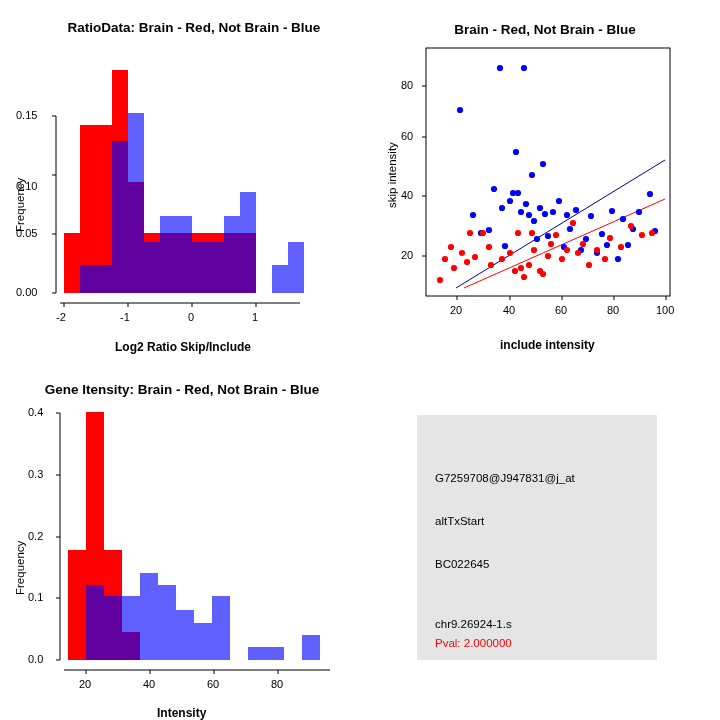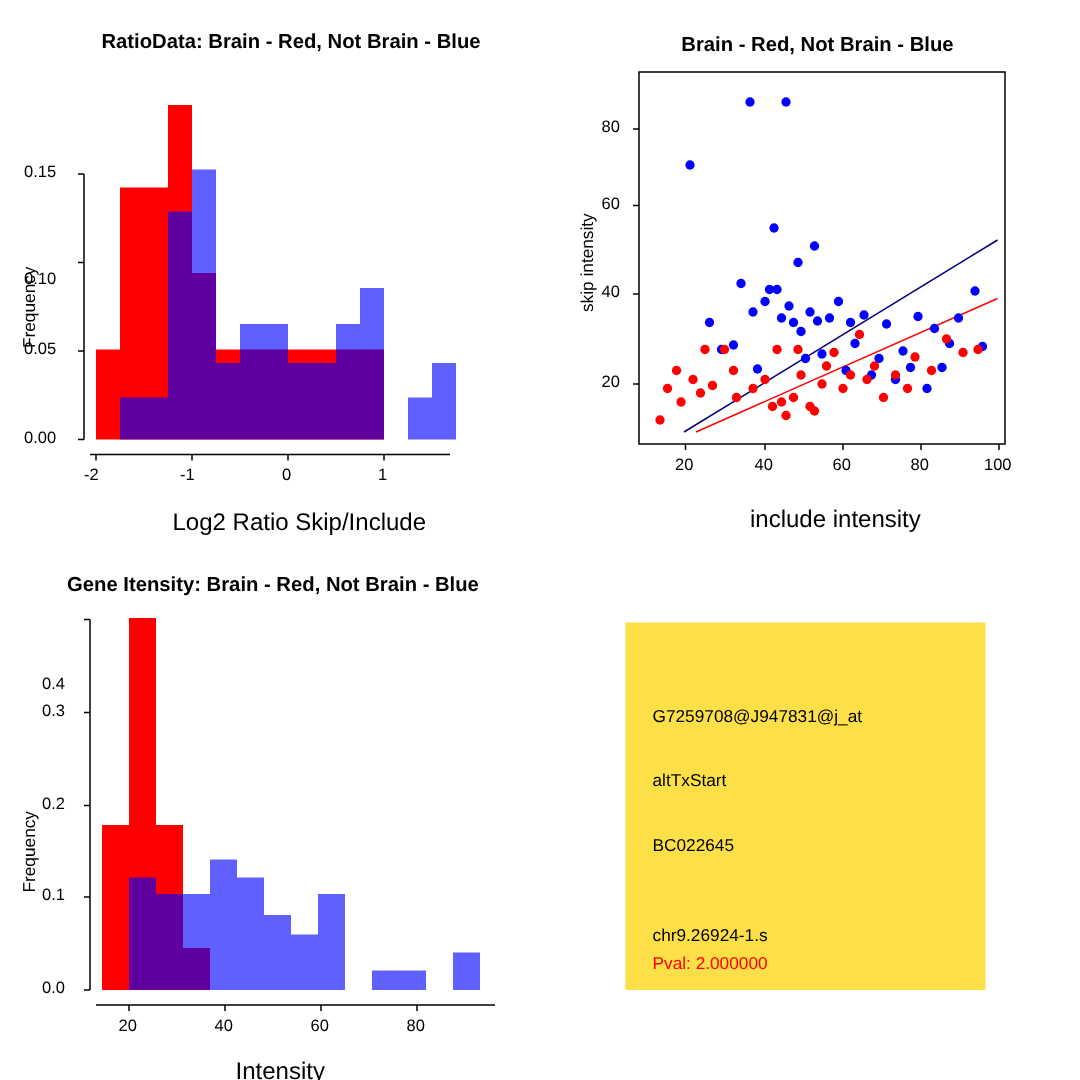--- a/index.html
+++ b/index.html
@@ -6,32 +6,32 @@
   body{
     width:720px;height:720px;background:#ffffff;
     font-family:"Liberation Sans", sans-serif;
     color:#000;overflow:hidden;position:relative;
   }
   .panel{position:absolute;}
   .ptitle{
     position:absolute;font-size:13.5px;font-weight:bold;
     white-space:nowrap;text-align:center;
   }
-  .axlabel{position:absolute;font-size:16px;white-space:nowrap;}
+  .axlabel{position:absolute;font-size:12px;white-space:nowrap;font-weight:bold;}
   .tick{position:absolute;font-size:11px;white-space:nowrap;}
   .vlabel{
     position:absolute;font-size:11.5px;white-space:nowrap;
     transform-origin:0 0;transform:rotate(-90deg);
   }
   svg{display:block;}
 
   
   #infobox{
     position:absolute;left:417px;top:415px;width:240px;height:245px;
-    background:#fde047;
+    background:#e5e5e5;
   }
   #infobox .line{
     position:absolute;font-size:11.5px;left:18px;white-space:nowrap;
   }
 </style>
 </head>
 <body>
 
 <div class="panel" id="panel-hist-ratio" style="left:0;top:0;width:360px;height:360px;">
 
@@ -260,21 +260,21 @@
     <line x1="86" y1="310" x2="86" y2="314" stroke="#000"></line>
     <line x1="150" y1="310" x2="150" y2="314" stroke="#000"></line>
     <line x1="214" y1="310" x2="214" y2="314" stroke="#000"></line>
     <line x1="278" y1="310" x2="278" y2="314" stroke="#000"></line>
   </svg>
 
   <div class="tick" style="left:28px;top:293px;">0.0</div>
   <div class="tick" style="left:28px;top:231px;">0.1</div>
   <div class="tick" style="left:28px;top:170px;">0.2</div>
   <div class="tick" style="left:28px;top:108px;text-align:right;">0.3</div>
-  <div class="tick" style="left:28px;top:46px;margin-top:44px;">0.4</div>
+  <div class="tick" style="left:28px;top:46px;">0.4</div>
 
   <div class="tick" style="left:79px;top:318px;">20</div>
   <div class="tick" style="left:143px;top:318px;">40</div>
   <div class="tick" style="left:207px;top:318px;">60</div>
   <div class="tick" style="left:271px;top:318px;">80</div>
 
   <div class="axlabel" style="left:157px;top:346px;">Intensity</div>
   <div class="vlabel" style="left:14px;top:235px;">Frequency</div>
 </div>
 

